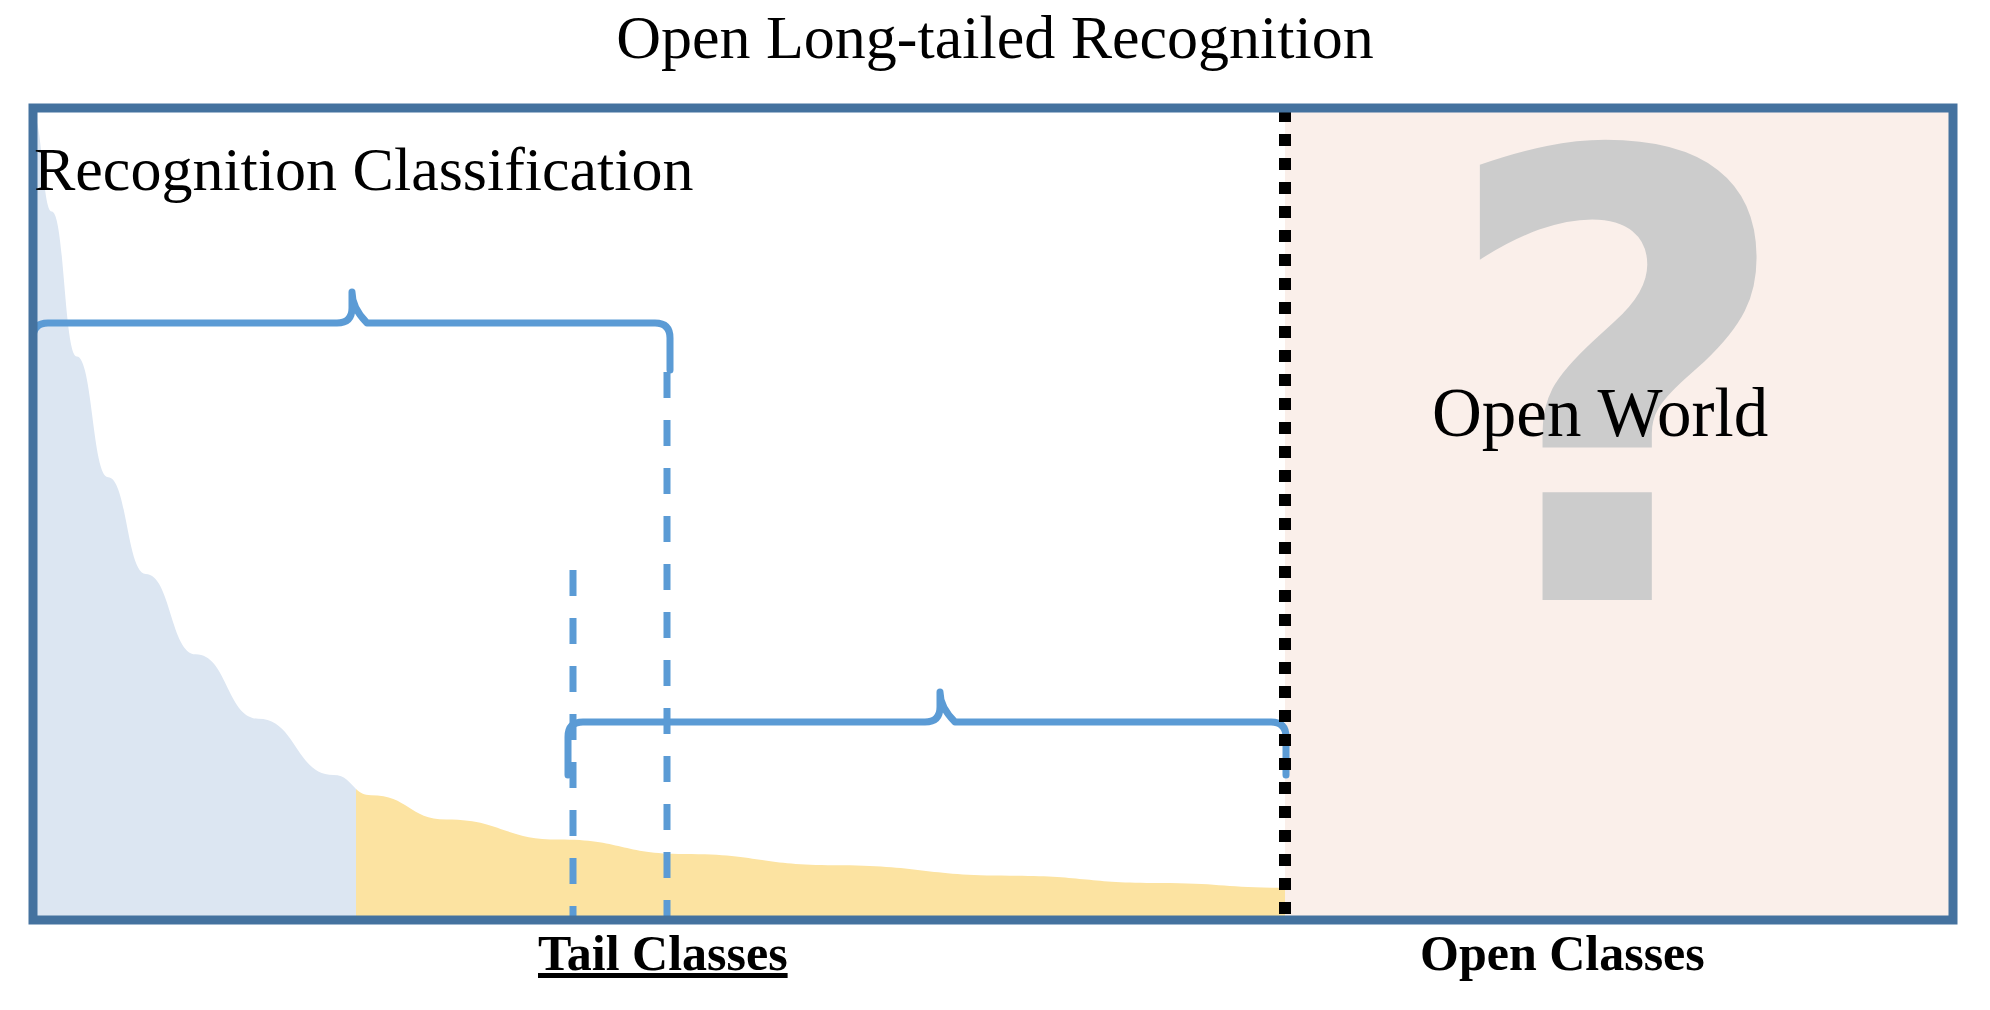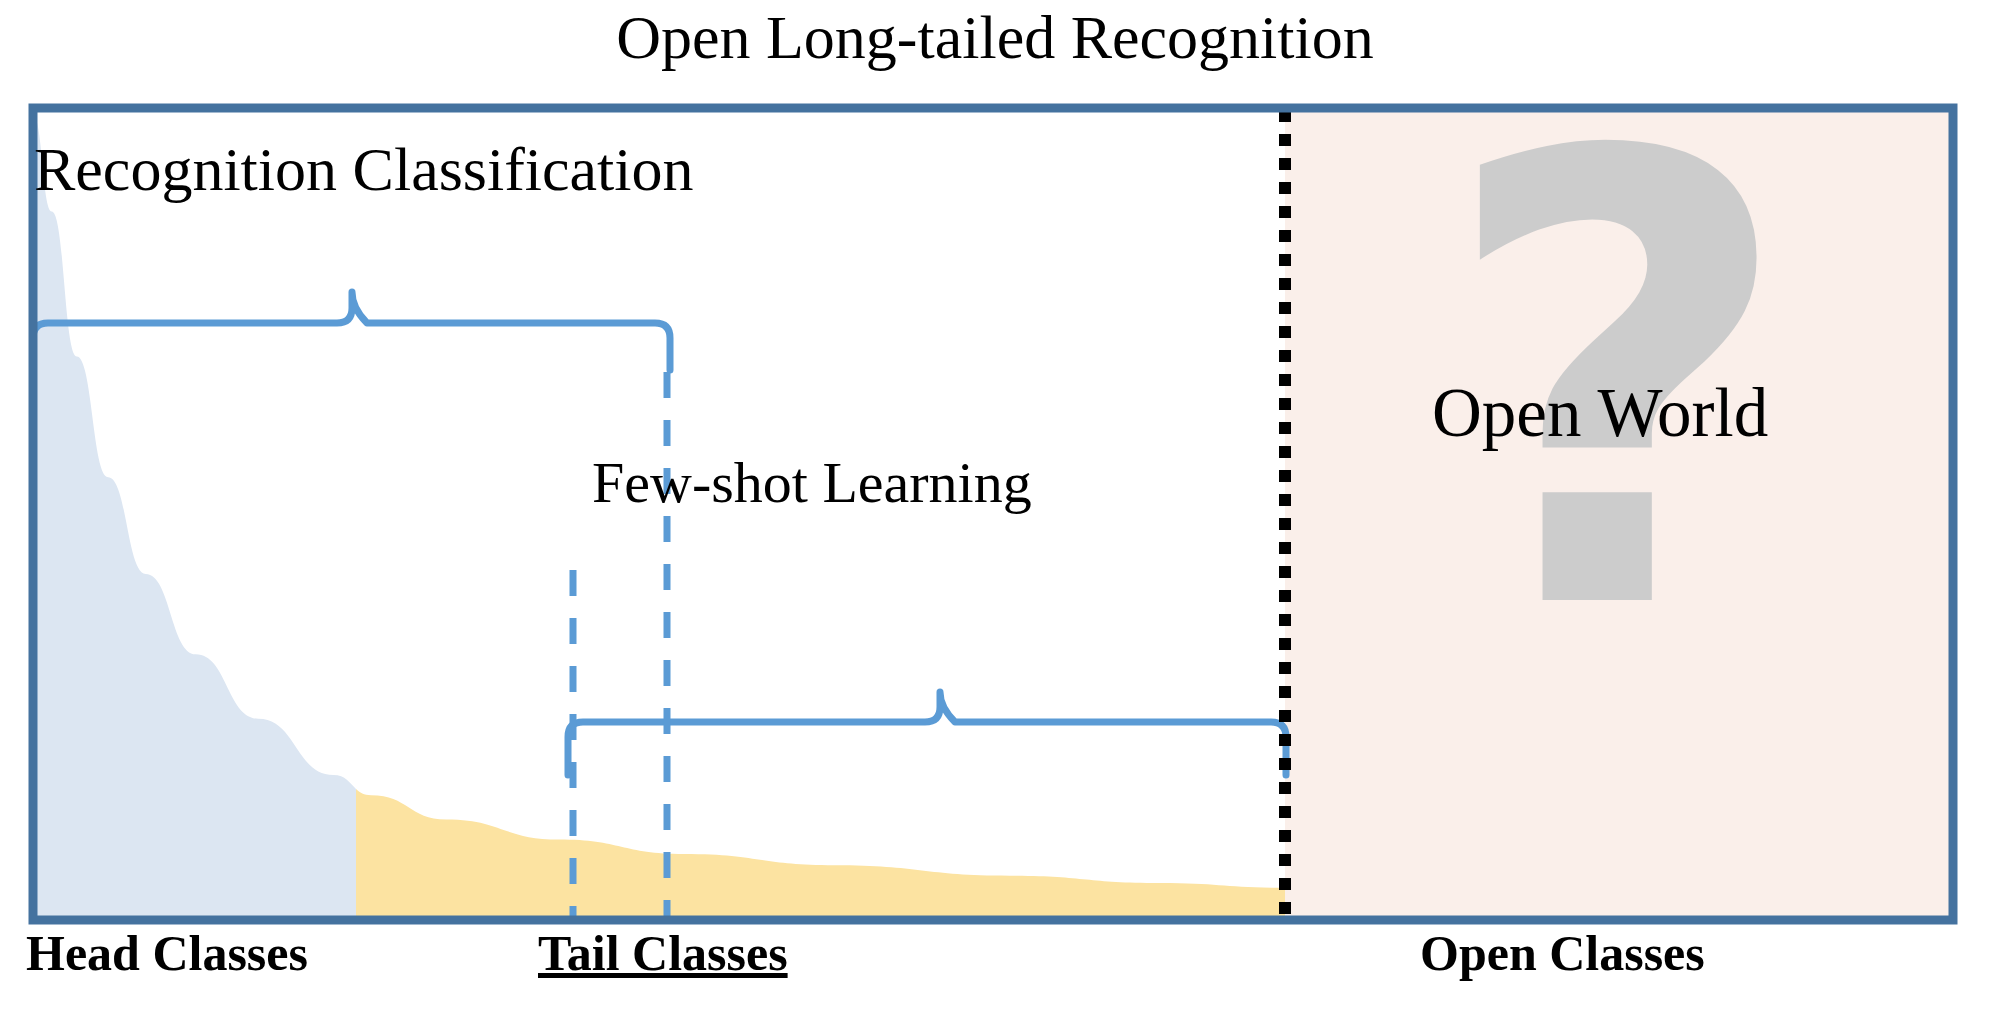--- a/index.html
+++ b/index.html
@@ -137,23 +137,21 @@
     <line x1="1285" y1="110" x2="1285" y2="918" stroke="#000000" stroke-width="12" stroke-dasharray="12 12" stroke-linecap="butt"></line>
 
     <rect x="33" y="108" width="1920" height="812" fill="none" stroke="#44729F" stroke-width="9"></rect>
 
   </svg>
 
   <div class="txt" id="title-text">Open Long-tailed Recognition</div>
 
   <div class="txt" id="imbalanced-label">Recognition Classification</div>
 
-  <div class="txt" id="fewshot-label">Few-shot Learning</div>
 
   <div class="txt" id="openworld-label">Open World</div>
 
-  <div class="txt axis-label" id="head-classes-label">Head Classes</div>
 
   <div class="txt axis-label" id="tail-classes-label">Tail Classes</div>
 
   <div class="txt axis-label" id="open-classes-label">Open Classes</div>
 
 </div>
 
 </body></html>

